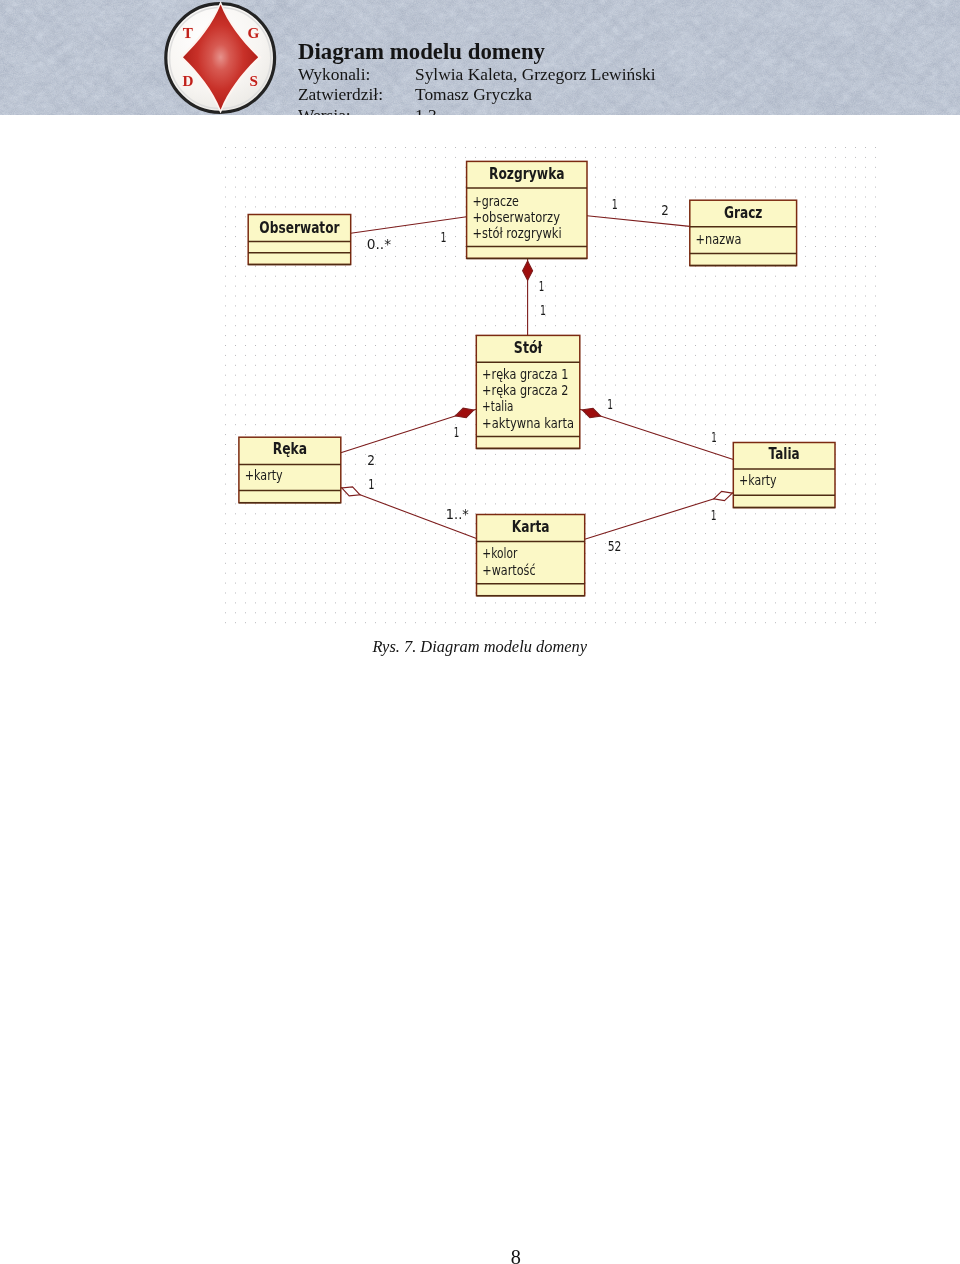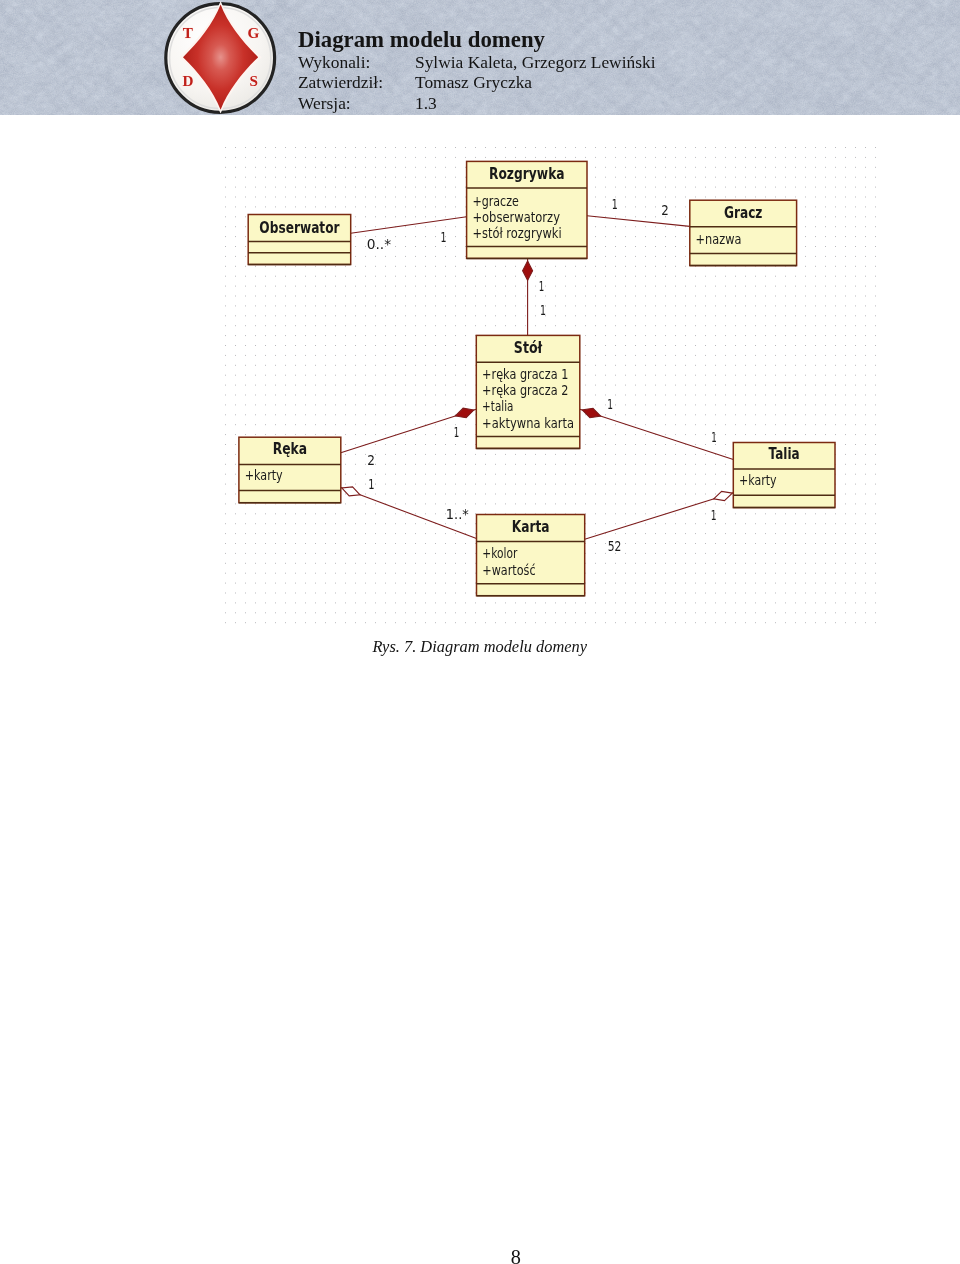--- a/index.html
+++ b/index.html
@@ -3,21 +3,21 @@
 <meta charset="utf-8">
 <style>
   html,body{margin:0;padding:0;}
   body{width:960px;height:1264px;background:#ffffff;font-family:"Liberation Serif",serif;overflow:hidden;position:relative;}
   .page{position:absolute;left:0;top:0;width:960px;height:1264px;}
 
   
   .header{position:absolute;left:0;top:0;width:960px;height:115px;overflow:hidden;background:#c6cfdd;}
   .hdr-noise{position:absolute;left:0;top:0;width:960px;height:115px;}
   .logo{position:absolute;left:162px;top:0px;width:118px;height:115px;opacity:0.999;}
-  .hdr-text{position:absolute;left:298px;top:4px;width:620px;height:149px;opacity:0.999;}
+  .hdr-text{position:absolute;left:298px;top:16px;width:620px;height:149px;opacity:0.999;}
   .hdr-title{position:absolute;left:0;top:36.2px;font-family:"Liberation Serif",serif;font-weight:bold;
              font-size:22.8px;color:#141414;line-height:0;white-space:nowrap;}
   .hdr-row{position:absolute;left:0;font-size:17.4px;color:#141414;line-height:0;white-space:nowrap;height:0;}
   .hdr-r1{top:57.5px;} .hdr-r2{top:78.0px;} .hdr-r3{top:99.2px;}
   .hdr-lbl{position:absolute;left:0;top:0;}
   .hdr-val{position:absolute;left:117px;top:0;}
 
   
   .diagram{position:absolute;left:223px;top:141px;width:660px;height:490px;opacity:0.999;}
   .dgrid{position:absolute;left:2px;top:6px;width:652px;height:478px;}

